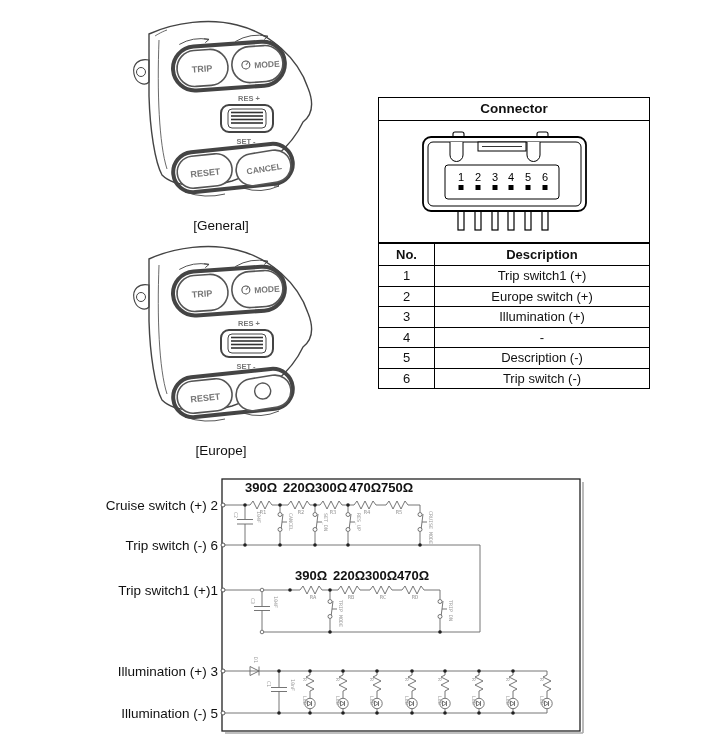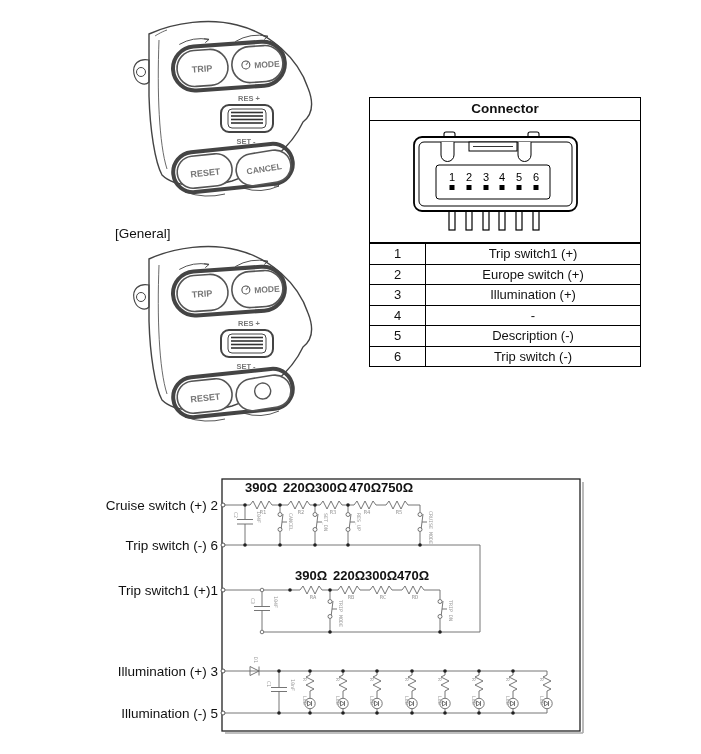--- a/index.html
+++ b/index.html
@@ -2,23 +2,23 @@
 <html><head>
 <meta charset="utf-8">
 <style>
   html,body{margin:0;padding:0;}
   body{
     width:701px;height:754px;position:relative;background:#fff;
     font-family:"Liberation Sans","DejaVu Sans",sans-serif;color:#111;
     overflow:hidden;
   }
   .abs{position:absolute;}
-  .caption{text-align:left;font-size:13.5px;color:#111;margin-top:20px;}
+  .caption{text-align:center;font-size:13.5px;color:#111;margin-top:12px;}
   
-  .conn-panel{left:369px;top:97px;width:272px;border:1.5px solid #000;background:#fff;box-sizing:border-box;}
+  .conn-panel{left:378px;top:97px;width:272px;border:1.5px solid #000;background:#fff;box-sizing:border-box;}
   .conn-title{height:22px;line-height:22px;text-align:center;font-weight:bold;font-size:13.5px;border-bottom:1px solid #000;}
   .conn-graphic{height:121px;border-bottom:1px solid #000;position:relative;}
   table.conn-table{border-collapse:collapse;width:100%;font-size:13px;}
   table.conn-table th{font-weight:bold;height:21px;border:1px solid #000;text-align:center;padding:0;}
   table.conn-table td{height:19.5px;border:1px solid #000;text-align:center;padding:0;}
   table.conn-table th:first-child, table.conn-table td:first-child{width:55px;}
   table.conn-table tr>*:first-child{border-left:none;}
   table.conn-table tr>*:last-child{border-right:none;}
   table.conn-table tr:last-child td{border-bottom:none;}
   
@@ -109,20 +109,21 @@
     <g>
       <rect x="58" y="136" width="120" height="40" rx="20" class="lineart" stroke="#aaa" stroke-width="4" transform="rotate(-6 118 156)"></rect>
       <rect x="62" y="140" width="55" height="32" rx="16" fill="#fff" stroke="#555" stroke-width="1.6" transform="rotate(-6 118 156)"></rect>
       <rect x="121" y="140" width="55" height="32" rx="16" fill="#fff" stroke="#555" stroke-width="1.6" transform="rotate(-9 148 156)"></rect>
       <text class="btn-label" x="90" y="161" font-size="9" text-anchor="middle" transform="rotate(-6 118 156)">RESET</text>
       <circle cx="148" cy="154" r="8" fill="#fff" stroke="#555" stroke-width="1.4" transform="rotate(-9 148 156)"></circle>
       <path class="lineart" d="M70,180 q20,7 40,2" stroke-width="0.9"></path>
       <path class="lineart" d="M128,176 q18,6 36,-2" stroke-width="0.9"></path>
     </g>
   </svg>
+  <div class="caption">[Europe]</div>
 </div>
 
 <div class="abs conn-panel">
   <div class="conn-title">Connector</div>
   <div class="conn-graphic">
     <svg width="269" height="121" viewBox="0 0 269 121">
 
       <rect x="74" y="11" width="11" height="8" rx="2" fill="#fff" stroke="#000" stroke-width="1.1"></rect>
       <rect x="158" y="11" width="11" height="8" rx="2" fill="#fff" stroke="#000" stroke-width="1.1"></rect>
 
@@ -159,20 +160,24 @@
         <rect x="96.5" y="64" width="5" height="5"></rect>
         <rect x="113.5" y="64" width="5" height="5"></rect>
         <rect x="129.5" y="64" width="5" height="5"></rect>
         <rect x="146.5" y="64" width="5" height="5"></rect>
         <rect x="163.5" y="64" width="5" height="5"></rect>
       </g>
     </svg>
   </div>
   <table class="conn-table">
     <tbody>
+        <tr>
+      <th>No.</th>
+      <th>Description</th>
+    </tr>
     <tr>
       <td>1</td>
       <td>Trip switch1 (+)</td>
     </tr>
     <tr>
       <td>2</td>
       <td>Europe switch (+)</td>
     </tr>
     <tr>
       <td>3</td>

